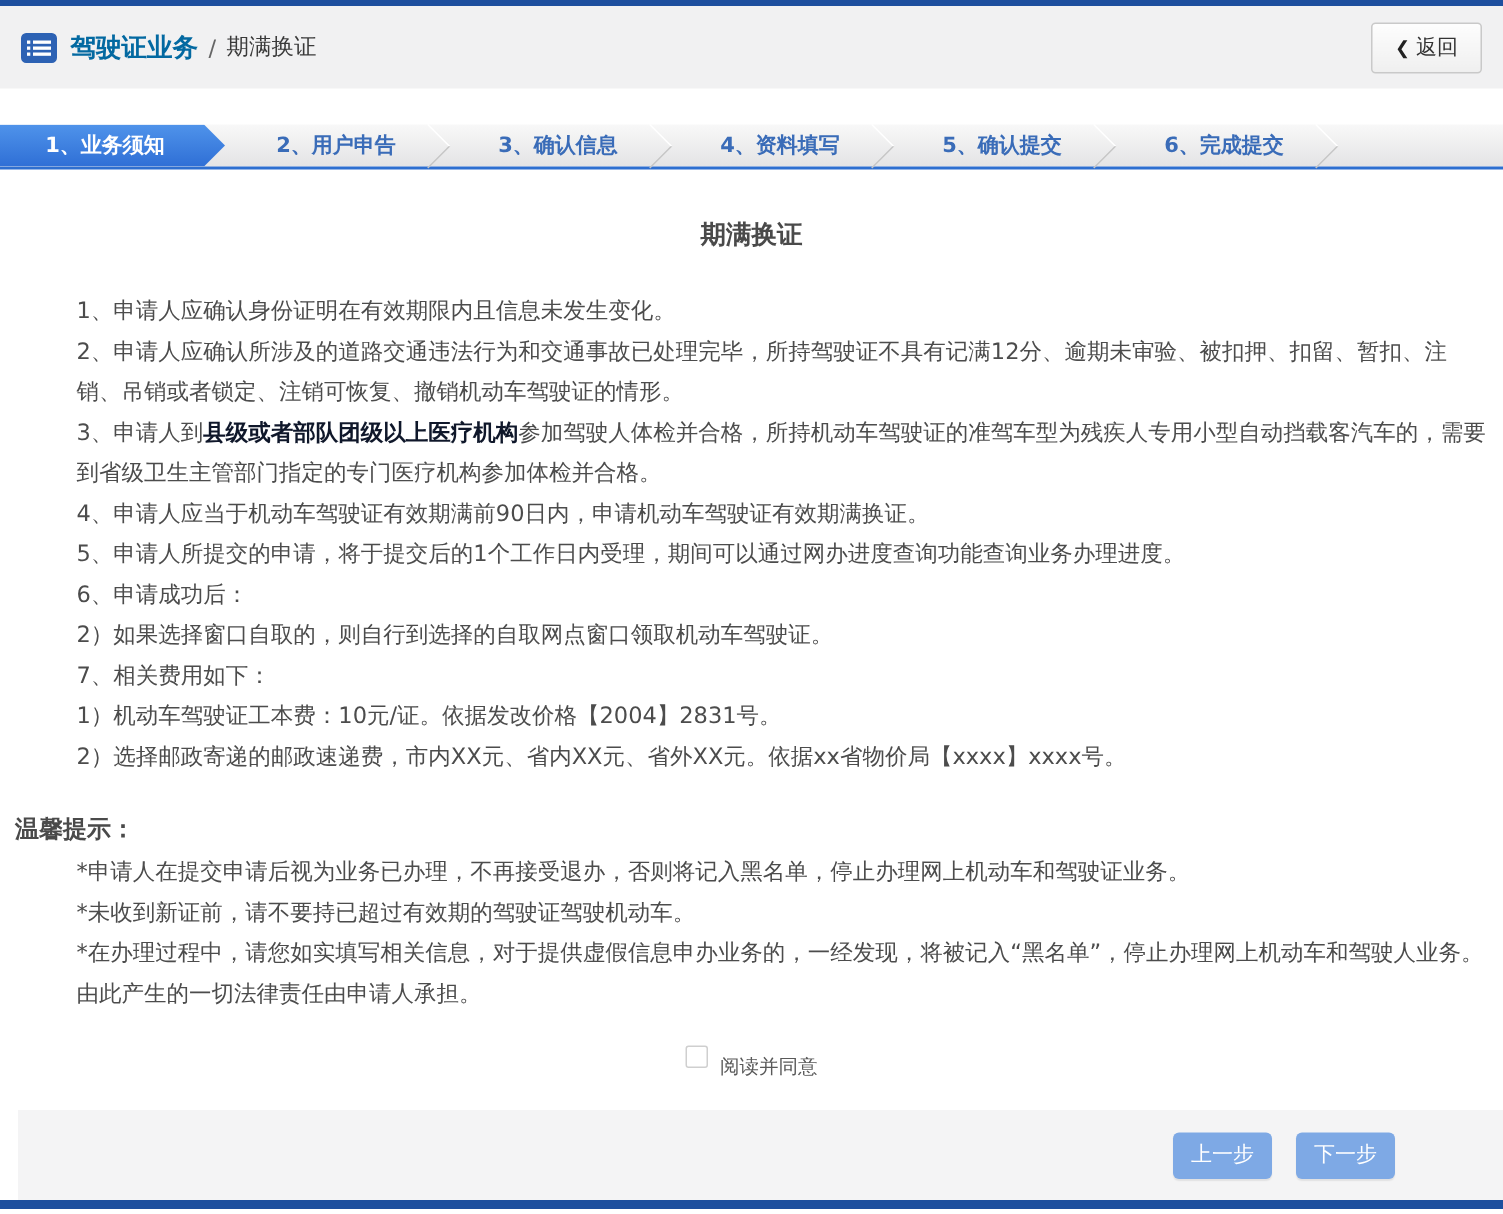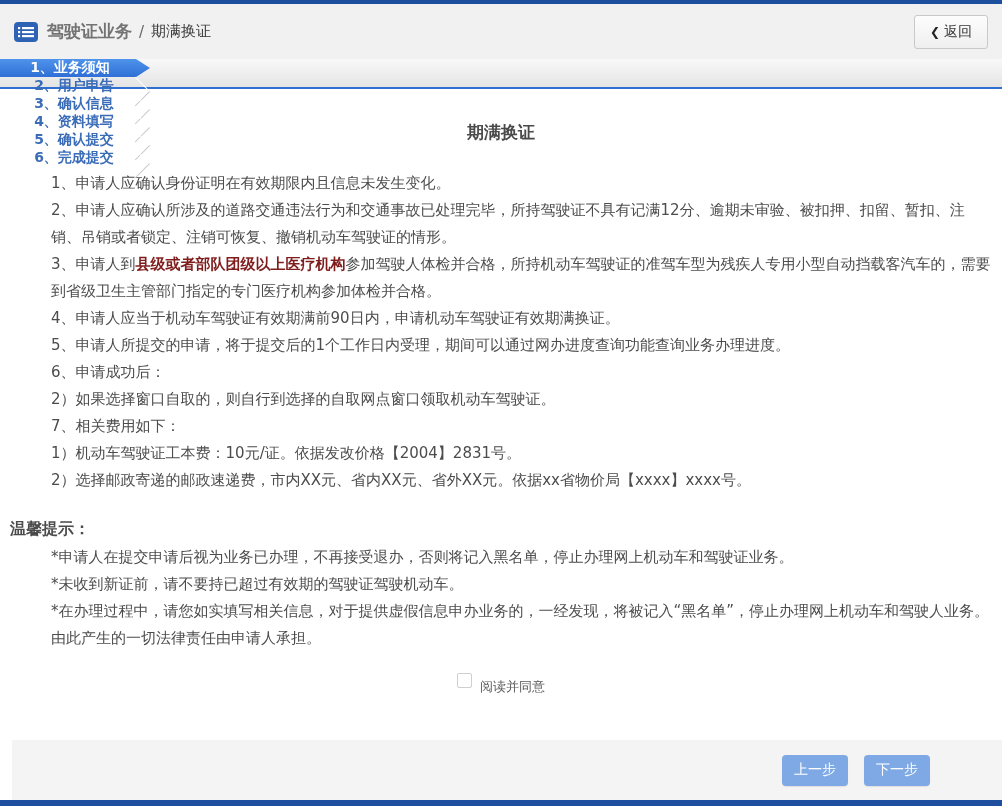--- a/index.html
+++ b/index.html
@@ -13,37 +13,37 @@
   }
   .top-bar { height:4px; background:#1d4f9e; }
   
   .header {
     height:55px; background:#f1f1f2;
     display:flex; align-items:center; justify-content:space-between;
     padding:0 14px;
   }
   .breadcrumb { display:flex; align-items:center; }
   .list-icon { display:inline-flex; margin-right:9px; }
-  .bc-section { color:#737373; font-size:17px; font-weight:bold; cursor:pointer; }
+  .bc-section { color:#0369a1; font-size:17px; font-weight:bold; cursor:pointer; }
   .bc-sep { color:#666; font-size:15px; margin:0 7px; }
   .bc-current { color:#3a3a3a; font-size:15px; }
   .back-btn {
     display:inline-flex; align-items:center; gap:4px;
     background:linear-gradient(#fdfdfd,#efefef);
     border:1px solid #c9c9c9; border-radius:3px;
     padding:7px 15px; font-size:14px; color:#333; cursor:pointer;
     font-family:inherit;
   }
   .back-btn .chev { font-size:12px; color:#222; }
   
   .step-nav {
-    height:30px; width:1002px;
+    margin-top:24px; height:30px; width:1002px;
     background:linear-gradient(#f8f8f8,#e4e4e5);
     border-bottom:2px solid #2e6fd0;
-    display:flex; align-items:stretch;flex-direction:column;
+    display:flex; align-items:stretch;
   }
   .step {
     width:148px; display:flex; align-items:center; justify-content:center;
     font-size:14px; font-weight:bold; color:#3a6cb8; cursor:pointer;
     position:relative;
   }
   .step.active {
     width:150px;
     background:linear-gradient(#4f93ea,#2f6fd6);
     color:#ffffff;
@@ -57,21 +57,21 @@
     transform:rotate(45deg);
   }
   .step-fill { flex:1; }
   
   .content { padding:0 10px; }
   .page-title {
     text-align:center; font-size:17px; font-weight:bold; color:#4a4a4a;
     margin-top:32px; margin-bottom:26px;
   }
   .notice p, .tips p { font-size:15px; line-height:27px; color:#4c4c4c;margin-left:41px; }
-  .bold-seg { font-weight:bold; color:#7f1d1d; }
+  .bold-seg { font-weight:bold; color:#0f172a; }
   .tips-title { font-size:16px; font-weight:bold; color:#4a4a4a; line-height:30px; margin-top:20px; }
   
   .agree-row {
     display:flex; align-items:center; justify-content:center;
     margin-top:12px; gap:8px;
   }
   .checkbox {
     width:15px; height:15px; background:#ffffff;
     border:1px solid #cfcfcf; border-radius:2px; cursor:pointer; display:inline-block;
   }

